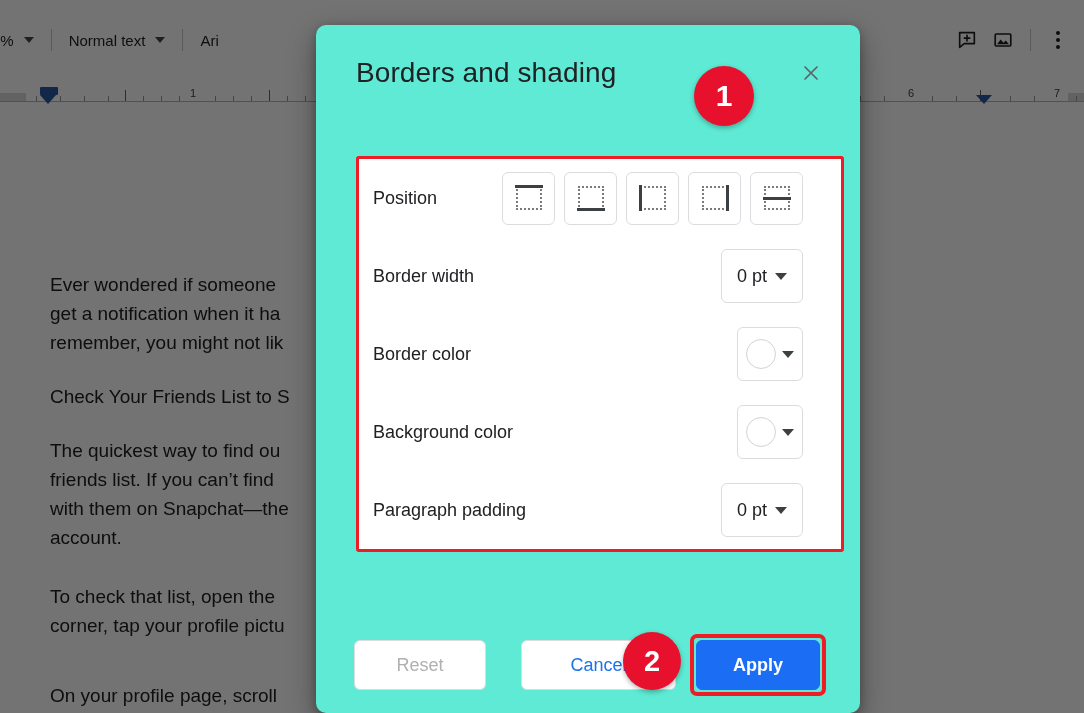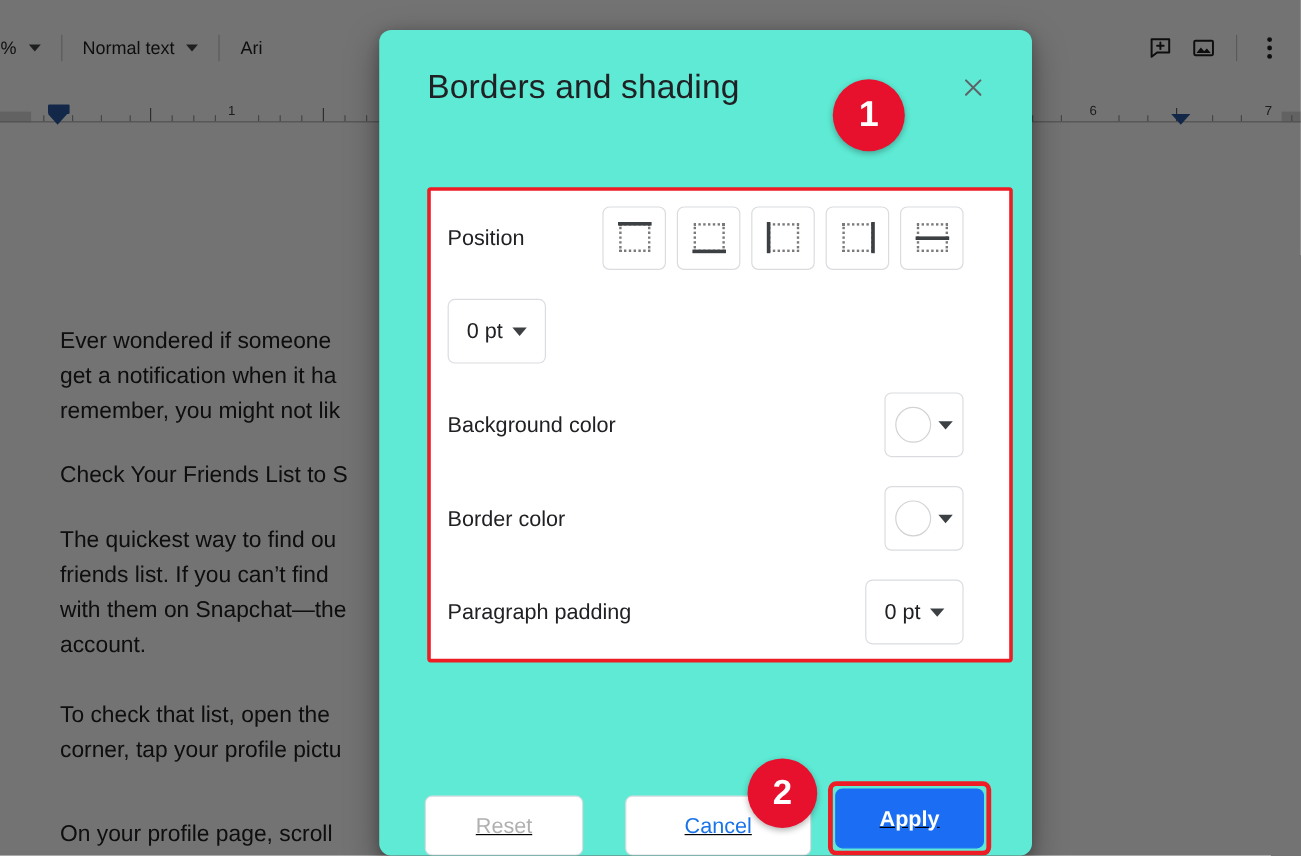--- a/index.html
+++ b/index.html
@@ -208,23 +208,22 @@
 
   .swatch-circle {
     width: 30px; height: 30px; border-radius: 50%;
     background: #ffffff; border: 1px solid #d3d3d3;
   }
 
   
   .dlg-foot {
     position: absolute; left: 0; right: 0; bottom: 0;
     height: 96px;
-    display: flex; align-items: flex-end;
+    display: flex; align-items: center;
     padding: 0 34px 0 38px;
-    text-decoration: underline;
   }
   .btn {
     height: 50px;
     border-radius: 6px;
     display: flex; align-items: center; justify-content: center;
     font-size: 18px;
     border: 1px solid #dadce0;
     background: #fff;
   }
   .btn-reset { width: 132px; color: #b0b0b0; }
@@ -399,44 +398,45 @@
         <div class="pos-btn">
           <span class="bico">
             <span class="dashbox"></span>
               <span class="solid middle"></span>
           </span>
         </div>
       </div>
     </div>
 
     <div class="row">
+      <div class="row-label">Border width</div>
       <div class="dd dd-text">
         <span>0 pt</span>
         <span class="dd-caret"></span>
       </div>
     </div>
 
+
+    <div class="row">
+      <div class="row-label">Border color</div>
+      <div class="dd dd-color">
+        <span class="swatch-circle"></span>
+        <span class="dd-caret"></span>
+      </div>
+    </div>
 
     <div class="row">
       <div class="row-label">Background color</div>
       <div class="dd dd-color">
         <span class="swatch-circle"></span>
         <span class="dd-caret"></span>
       </div>
     </div>
 
     <div class="row">
-      <div class="row-label">Border color</div>
-      <div class="dd dd-color">
-        <span class="swatch-circle"></span>
-        <span class="dd-caret"></span>
-      </div>
-    </div>
-
-    <div class="row">
       <div class="row-label">Paragraph padding</div>
       <div class="dd dd-text">
         <span>0 pt</span>
         <span class="dd-caret"></span>
       </div>
     </div>
   </div>
 
   <div class="dlg-foot">
     <div class="btn btn-reset">Reset</div>

